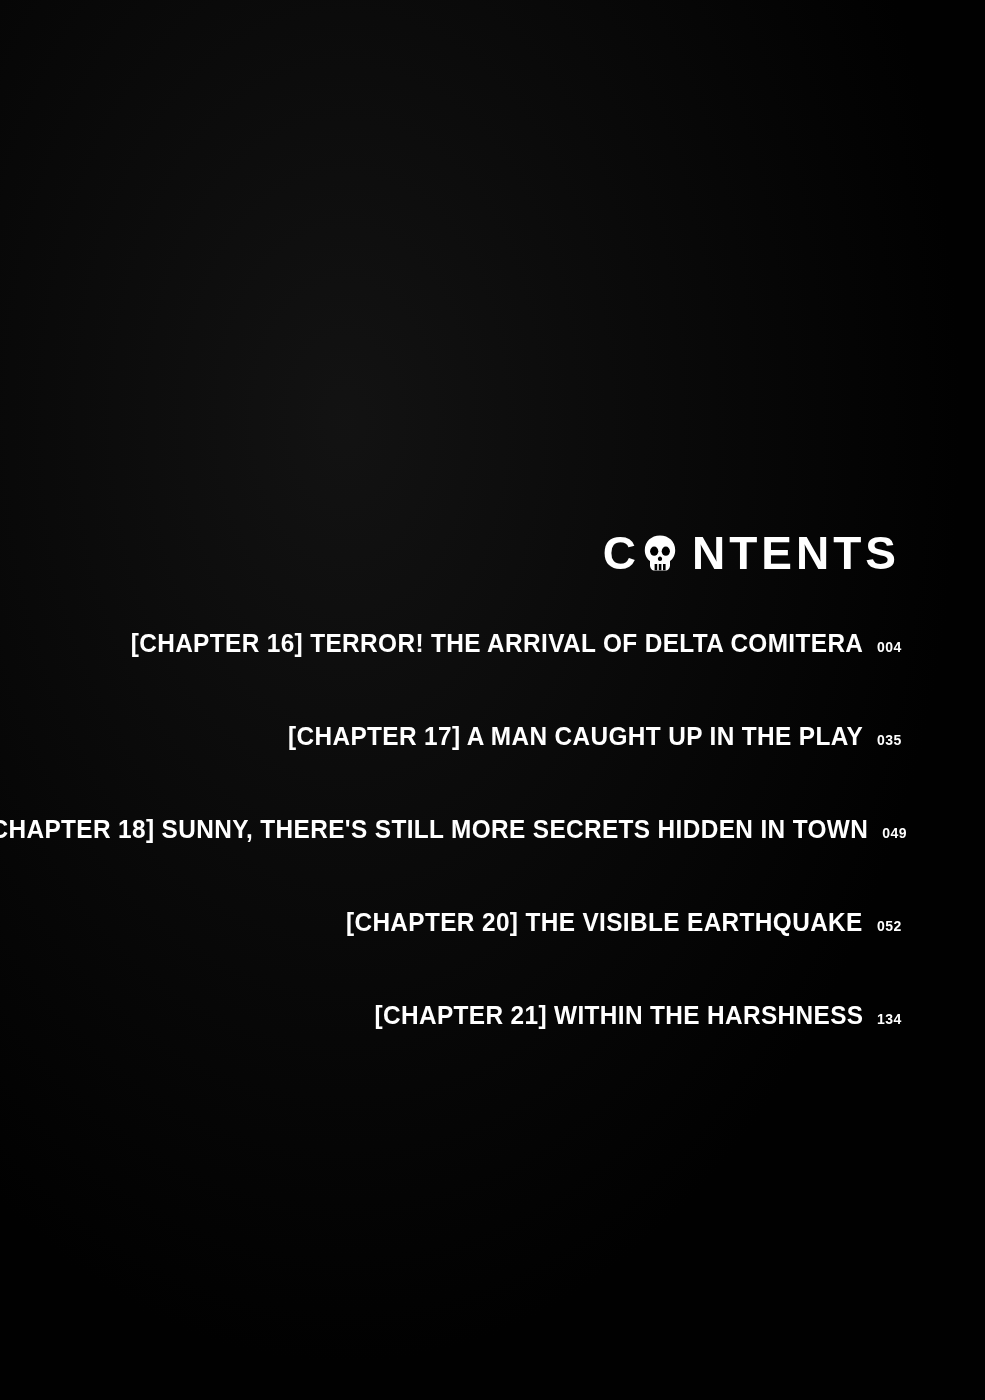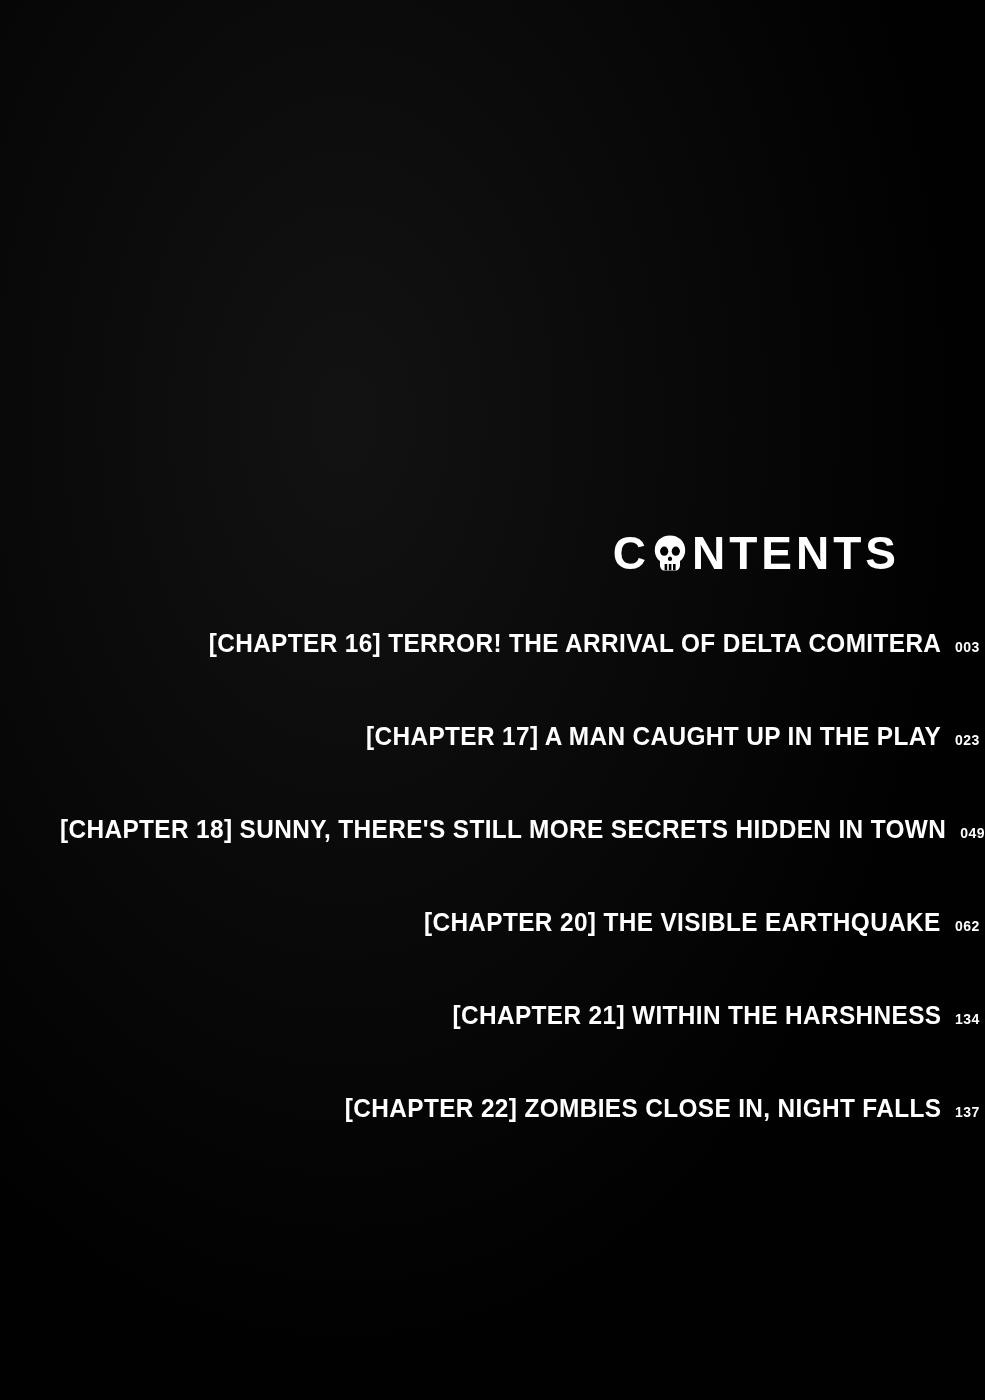--- a/index.html
+++ b/index.html
@@ -50,21 +50,21 @@
     font-weight: bold;
     font-size: 46px;
     letter-spacing: 4px;
     line-height: 1;
     color: #ffffff;
     text-transform: uppercase;
     display: flex;
     align-items: center;
   }
   .title-seg-a { margin-right: 2px; }
-  .title-seg-b { margin-left: 4px; }
+  .title-seg-b { margin-left: 14px; }
 
   .skull-o {
     display: inline-block;
     width: 34px;
     height: 38px;
     position: relative;
     margin: 0 1px;
     vertical-align: middle;
   }
   .skull-o svg { display: block; }
@@ -73,20 +73,21 @@
   .toc-list {
     position: absolute;
     top: 628px;
     left: 0;
     width: 985px;
   }
   .toc-row {
     display: flex;
     align-items: baseline;
     justify-content: flex-end;
+    padding-right: 78px;
     height: 93px;
   }
   .toc-label {
     font-family: "Liberation Sans", sans-serif;
     font-weight: bold;
     font-size: 26.5px;
     letter-spacing: 0.4px;
     color: #ffffff;
     text-transform: uppercase;
     white-space: nowrap;
@@ -126,45 +127,41 @@
           </svg>
         </span>
         <span class="title-seg-b">NTENTS</span>
       </div>
     </div>
 
     <div class="toc-list">
 
       <div class="toc-row">
         <span class="toc-label">[CHAPTER 16] TERROR! THE ARRIVAL OF DELTA COMITERA</span>
-        <span class="toc-page">003</span>
+        <span class="toc-page">004</span>
       </div>
 
       <div class="toc-row">
         <span class="toc-label">[CHAPTER 17] A MAN CAUGHT UP IN THE PLAY</span>
-        <span class="toc-page">023</span>
+        <span class="toc-page">035</span>
       </div>
 
       <div class="toc-row">
         <span class="toc-label">[CHAPTER 18] SUNNY, THERE'S STILL MORE SECRETS HIDDEN IN TOWN</span>
         <span class="toc-page">049</span>
       </div>
 
 
       <div class="toc-row">
         <span class="toc-label">[CHAPTER 20] THE VISIBLE EARTHQUAKE</span>
-        <span class="toc-page">062</span>
+        <span class="toc-page">052</span>
       </div>
 
       <div class="toc-row">
         <span class="toc-label">[CHAPTER 21] WITHIN THE HARSHNESS</span>
         <span class="toc-page">134</span>
       </div>
 
-      <div class="toc-row">
-        <span class="toc-label">[CHAPTER 22] ZOMBIES CLOSE IN, NIGHT FALLS</span>
-        <span class="toc-page">137</span>
-      </div>
 
 
     </div>
   </div>
 </div>
 
 </body></html>

